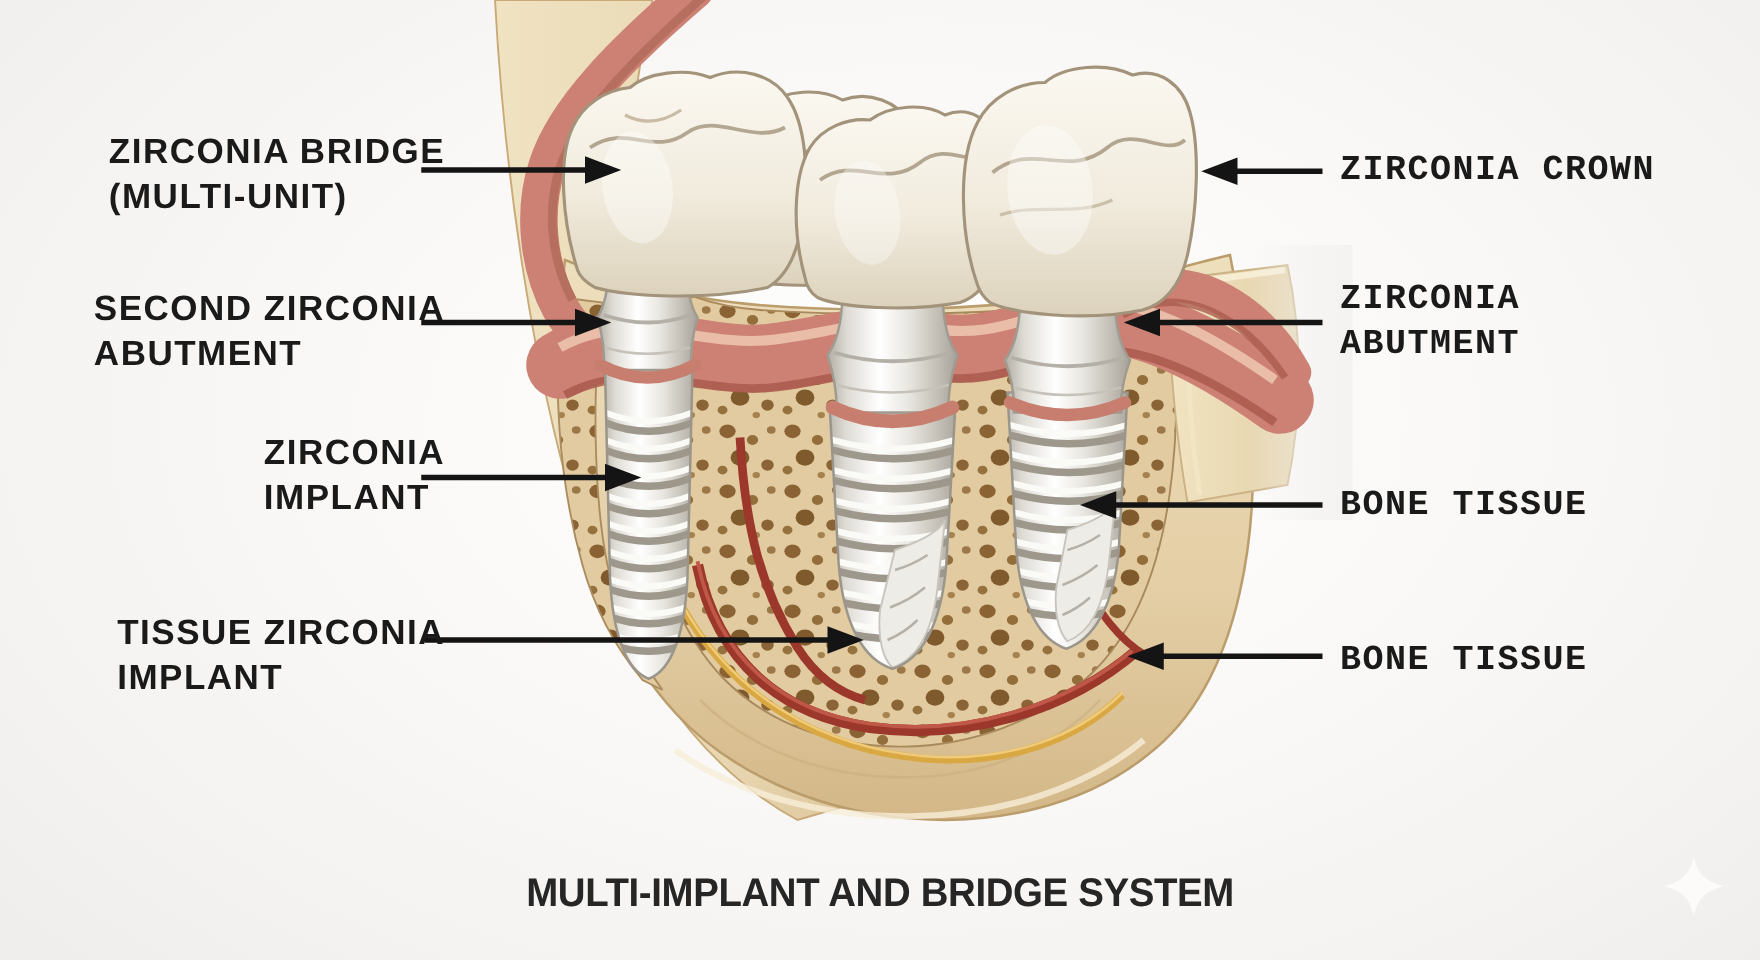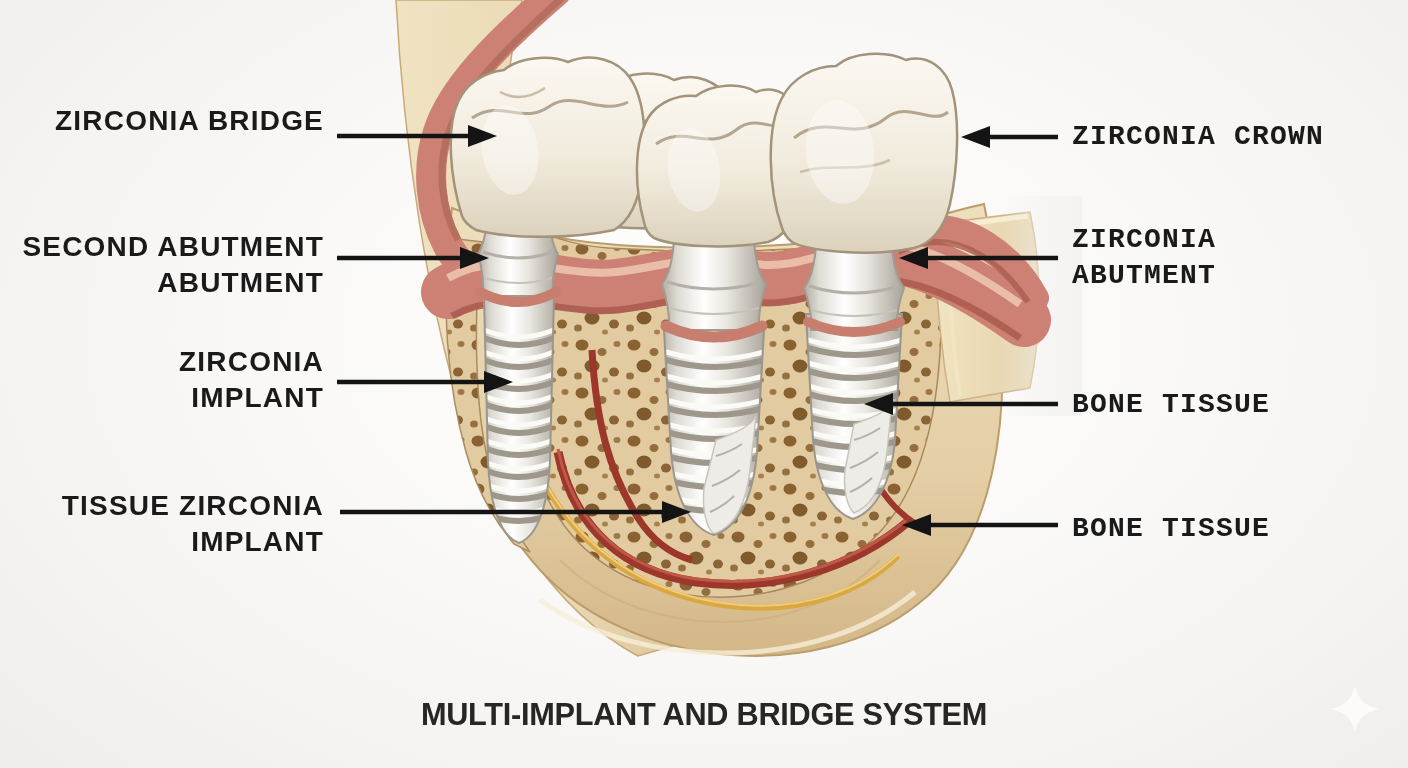--- a/index.html
+++ b/index.html
@@ -6,21 +6,21 @@
   .stage{
     position:relative;width:1408px;height:768px;overflow:hidden;
     background:radial-gradient(ellipse 980px 620px at 52% 44%, #ffffff 0%, #f8f7f5 55%, #efeeec 100%);
     font-family:"Liberation Sans", sans-serif;
   }
   .stage svg{position:absolute;left:0;top:0;width:100%;height:100%;}
   .lbl{
     position:absolute;color:#1a1a1a;font-weight:700;font-size:28px;
     line-height:36px;letter-spacing:1.2px;white-space:nowrap;
   }
-  .left-col{right:1084px;text-align:right;}
+  .left-col{right:1052px;}
   .right-col{left:1072px;text-align:left;font-family:Liberation Mono, monospace;}
   .ln{display:block;}
   .title{
     position:absolute;left:0;right:0;top:696px;text-align:center;
     color:#262626;font-weight:700;font-size:32px;letter-spacing:-0.3px;
     transform:scaleX(0.96);white-space:nowrap;
   }
 </style>
 </head>
 <body>
@@ -252,23 +252,24 @@
       <line x1="1058" y1="525" x2="928" y2="525" stroke-width="4.5"></line>
       <polygon points="902,525 931,514 931,536" stroke="none"></polygon>
     </g>
   </g>
 
   <path d="M1355,686 C1359,700 1364,705 1379,709 C1364,713 1359,718 1355,732 C1351,718 1346,713 1331,709 C1346,705 1351,700 1355,686 Z" fill="#fcfbf9"></path>
 </svg>
 
 <div class="lbl left-col" style="top:103px">
   <span class="ln">ZIRCONIA BRIDGE</span>
+  <span class="ln">(MULTI-UNIT)</span>
 </div>
 <div class="lbl left-col" style="top:229px">
-  <span class="ln">SECOND ABUTMENT</span>
+  <span class="ln">SECOND ZIRCONIA</span>
   <span class="ln">ABUTMENT</span>
 </div>
 <div class="lbl left-col" style="top:344px">
   <span class="ln">ZIRCONIA</span>
   <span class="ln">IMPLANT</span>
 </div>
 <div class="lbl left-col" style="top:488px">
   <span class="ln">TISSUE ZIRCONIA</span>
   <span class="ln">IMPLANT</span>
 </div>

